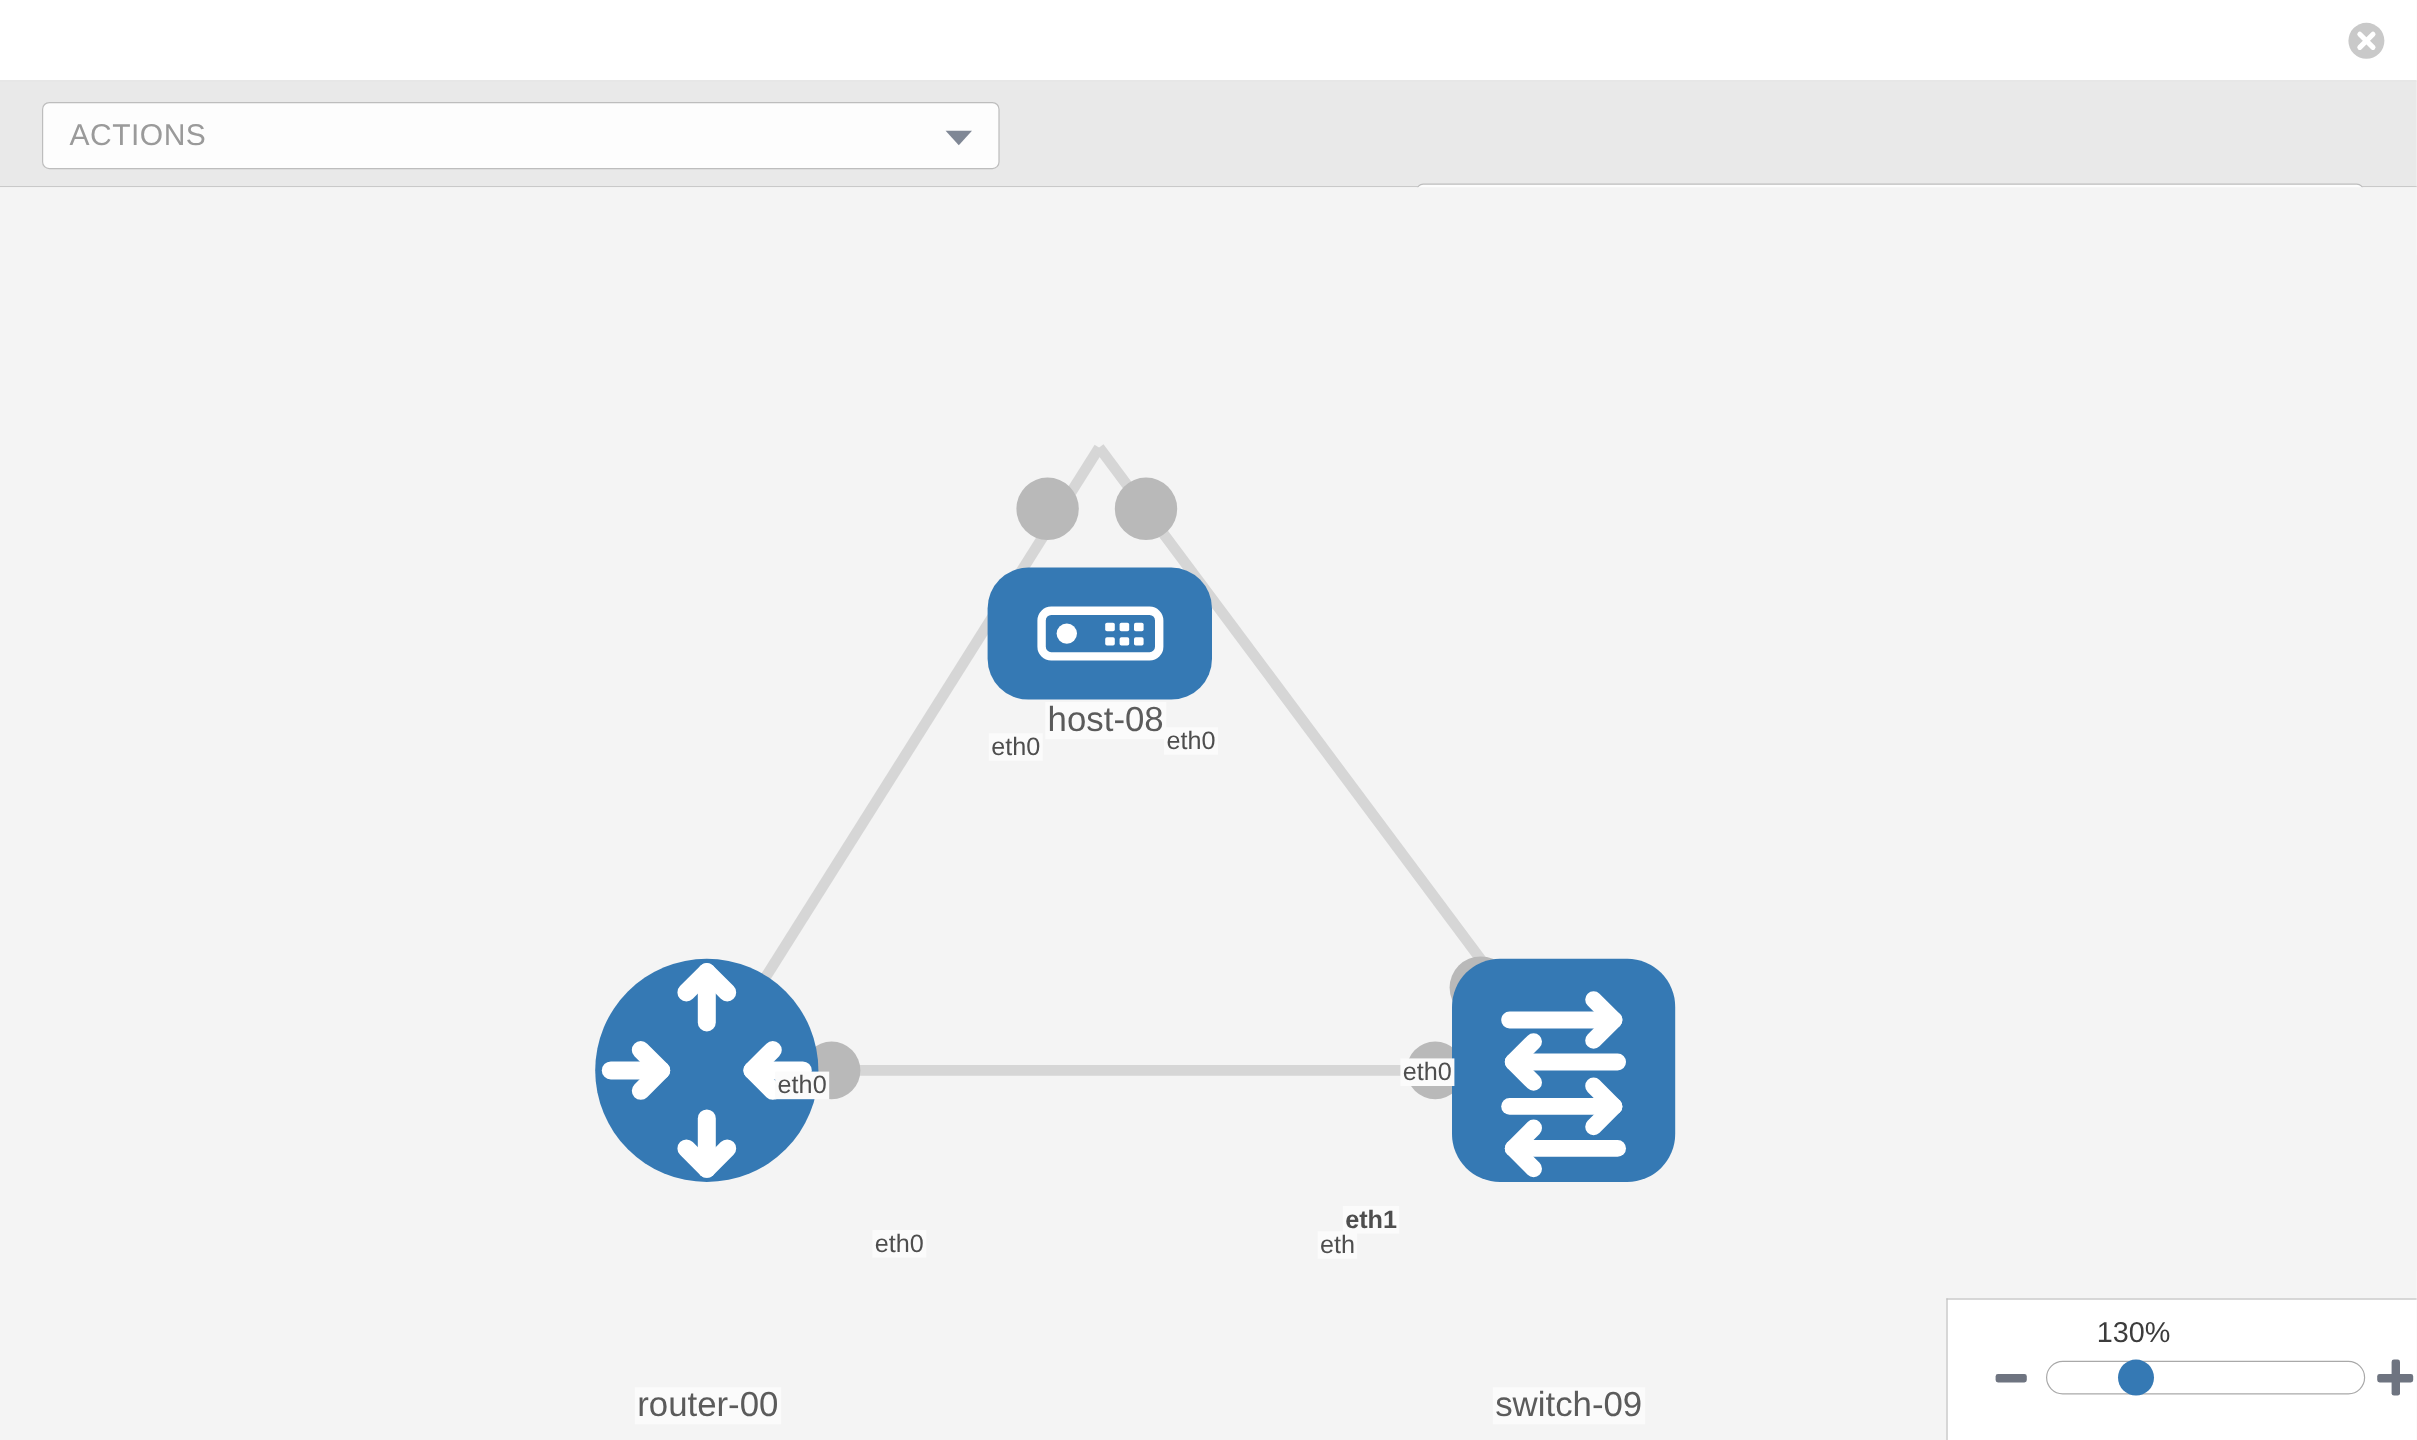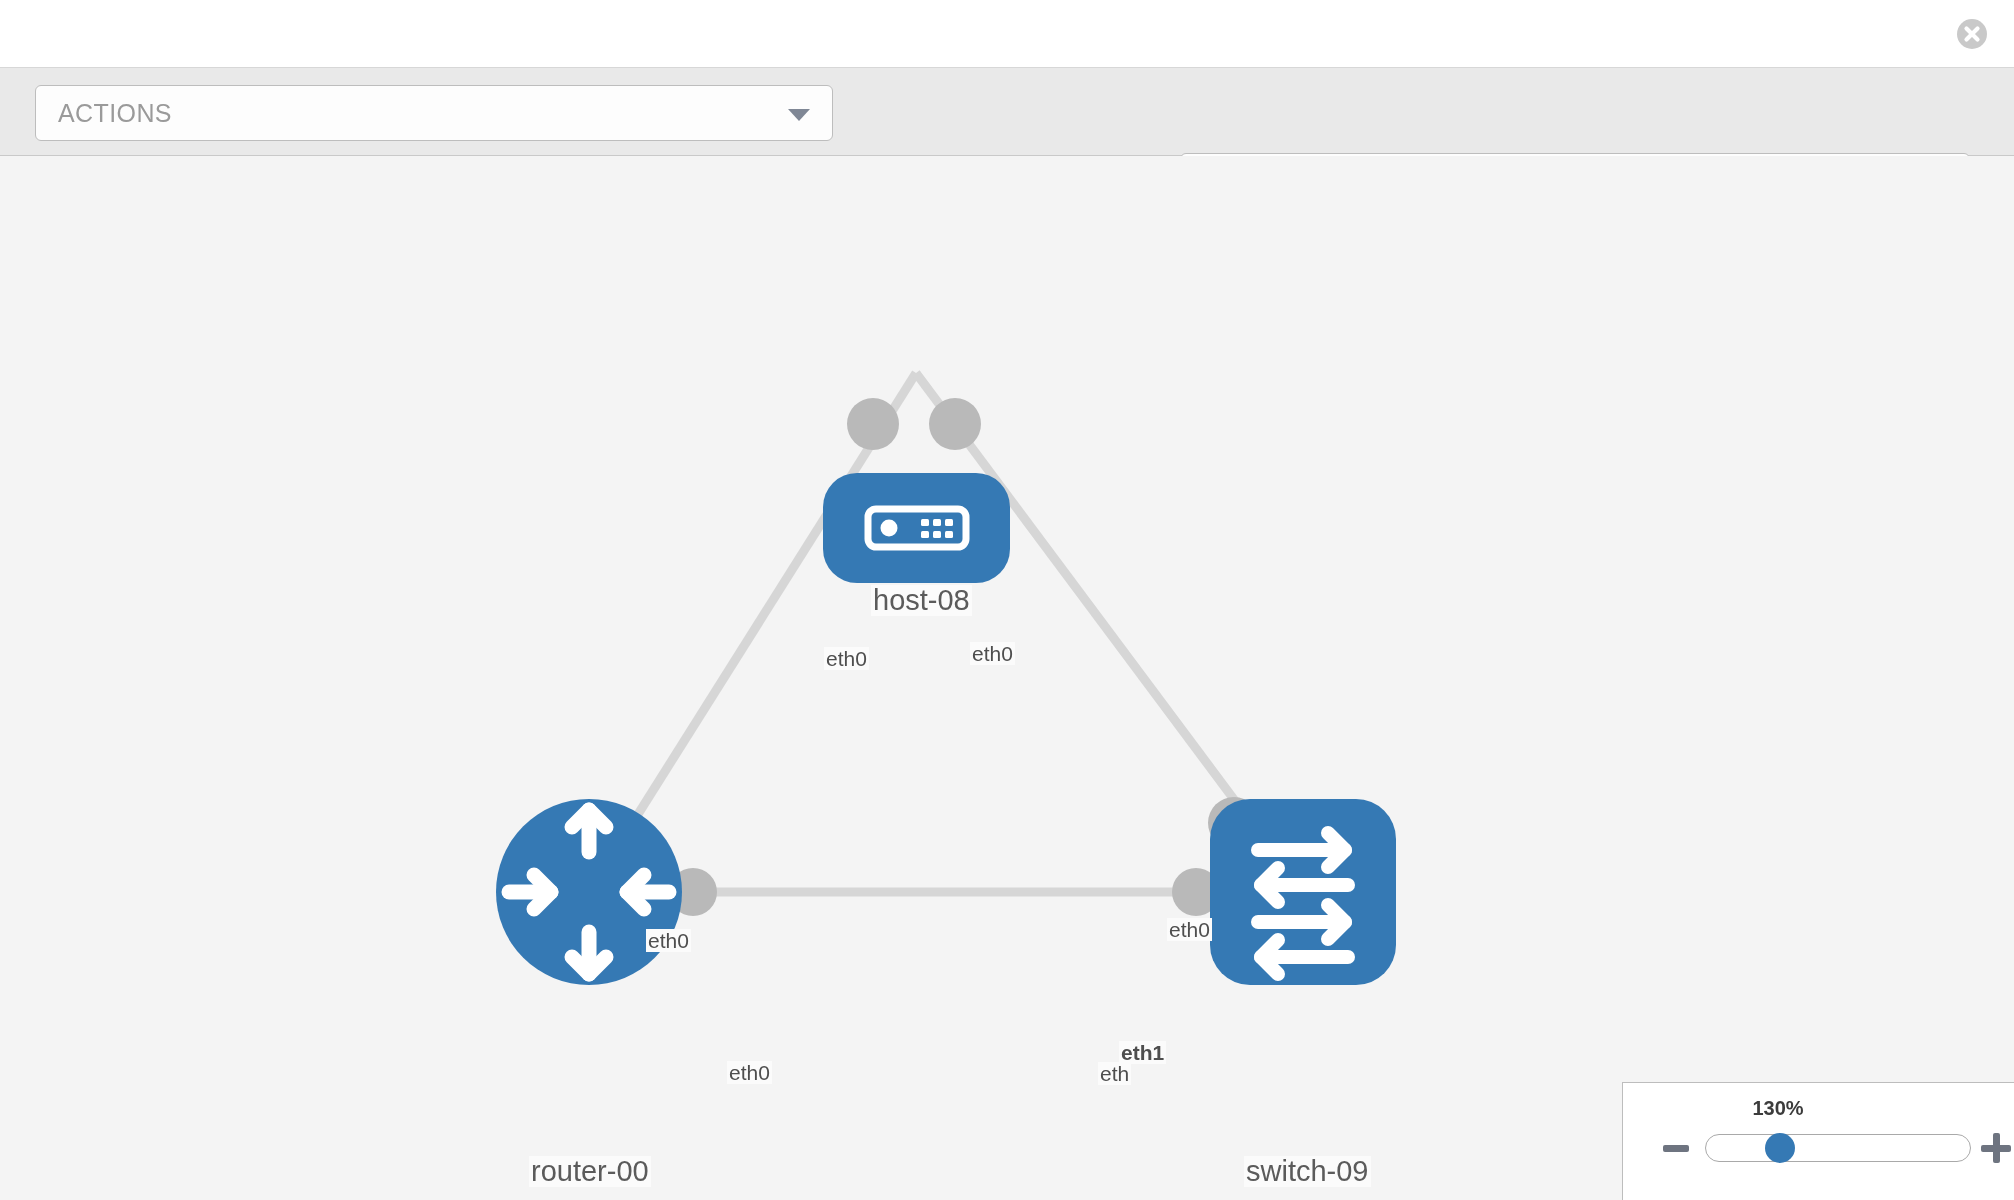--- a/index.html
+++ b/index.html
@@ -147,21 +147,20 @@
     line-height: 1.08;
   }
   .edge-label {
     position: absolute;
     font-size: 21px;
     color: #4e4e4e;
     background: #fbfbfb;
     white-space: nowrap;
     padding: 0 2px;
     line-height: 1.1;
-    margin-top: 36px;
   }
 
   
   .zoom-panel {
     position: absolute;
     left: 1622px;
     top: 1082px;
     width: 392px;
     height: 118px;
     background: #ffffff;
@@ -169,23 +168,22 @@
     border-right: none;
     border-bottom: none;
     box-sizing: border-box;
   }
   .zoom-value {
     position: absolute;
     left: 0;
     top: 14px;
     width: 310px;
     text-align: center;
-    font-size: 20px;
+    font-size: 24px;
     color: #3c3c3c;
-    font-weight: bold;
   }
   .zoom-minus {
     position: absolute;
     left: 40px;
     top: 62px;
     width: 26px;
     height: 7px;
     background: #6e7480;
     border-radius: 2px;
     cursor: pointer;

